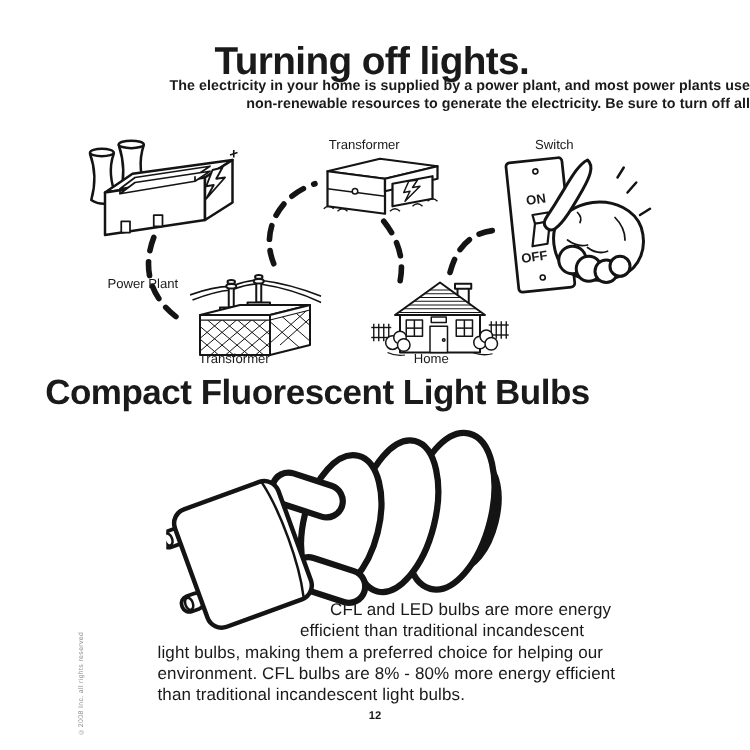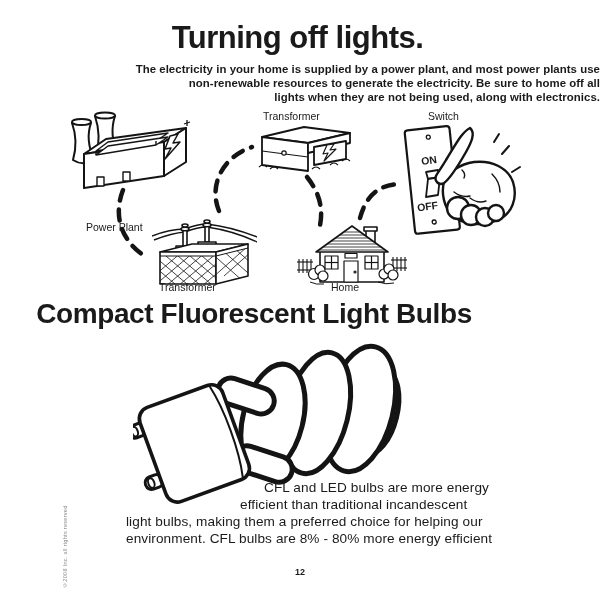--- a/index.html
+++ b/index.html
@@ -2,21 +2,21 @@
 <html><head>
 <meta charset="utf-8">
 <style>
   html,body{margin:0;padding:0;background:#fff;}
   .page{
     position:relative;width:600px;height:600px;background:#ffffff;
     font-family:"Liberation Sans",sans-serif;color:#1a1a1a;overflow:hidden;
   }
   .abs{position:absolute;}
   .title{
-    left:0;top:20px;width:595px;text-align:center;
+    left:0;top:31px;width:595px;text-align:center;
     font-size:31px;font-weight:600;letter-spacing:-.5px;
   }
   .intro{left:0;top:62px;width:600px;text-align:right;
     font-size:11.4px;font-weight:600;line-height:14.2px;letter-spacing:.05px;}
   .dlabel{font-size:10.5px;font-weight:400;text-align:left;}
   .sec2-title{left:0;top:298px;width:508px;text-align:center;
     font-size:28px;font-weight:600;letter-spacing:-.4px;}
   .bodyline{font-size:13.6px;font-weight:500;letter-spacing:.1px;white-space:nowrap;text-align:right;}
   .pagenum{left:0;top:567px;width:600px;text-align:center;font-size:9px;font-weight:700;}
   .sidetext{left:62px;top:500px;height:88px;writing-mode:vertical-rl;
@@ -25,22 +25,21 @@
   svg{display:block;}
 </style>
 </head>
 <body>
 
 <div class="page">
 
   <div class="abs title">Turning off lights.</div>
   <div class="abs intro">
     <div>The electricity in your home is supplied by a power plant, and most power plants use</div>
-    <div>non-renewable resources to generate the electricity. Be sure to home off all</div>
-    <div>lights when they are not being used, along with electronics.</div>
+    <div>non-renewable resources to generate the electricity. Be sure to turn off all</div>
   </div>
 
   <svg class="abs" style="left:0;top:0;z-index:1;" width="600" height="600" viewBox="0 0 600 600">
     <g fill="none" stroke="#141414" stroke-width="4.5" stroke-linecap="round" stroke-dasharray="11 9">
       <path d="M123,190 C113,216 121,241 146,257"></path>
       <path d="M219,211 C208,184 224,156 252,147"></path>
       <path d="M307,177 C322,196 324,214 318,233"></path>
       <path d="M360,218 C366,196 378,185 399,184"></path>
     </g>
   </svg>
@@ -280,17 +279,18 @@
         <rect x="18" y="60" width="88" height="100" rx="12" stroke-width="3.6"></rect>
         <path d="M96,62 C102,88 102,132 96,158" fill="none" stroke-width="2"></path>
       </g>
     </g>
   </svg>
 
   <div class="abs bodyline" style="left:264px;top:480px;z-index:3;">CFL and LED bulbs are more energy</div>
   <div class="abs bodyline" style="left:240px;top:497px;z-index:3;">efficient than traditional incandescent</div>
   <div class="abs bodyline" style="left:126px;top:514px;z-index:3;">light bulbs, making them a preferred choice for helping our</div>
   <div class="abs bodyline" style="left:126px;top:531px;z-index:3;">environment. CFL bulbs are 8% - 80% more energy efficient</div>
+  <div class="abs bodyline" style="left:126px;top:548px;z-index:3;">than traditional incandescent light bulbs.</div>
 
   <div class="abs pagenum">12</div>
   <div class="abs sidetext">©2008 Inc. all rights reserved</div>
 
 </div>
 
 </body></html>

